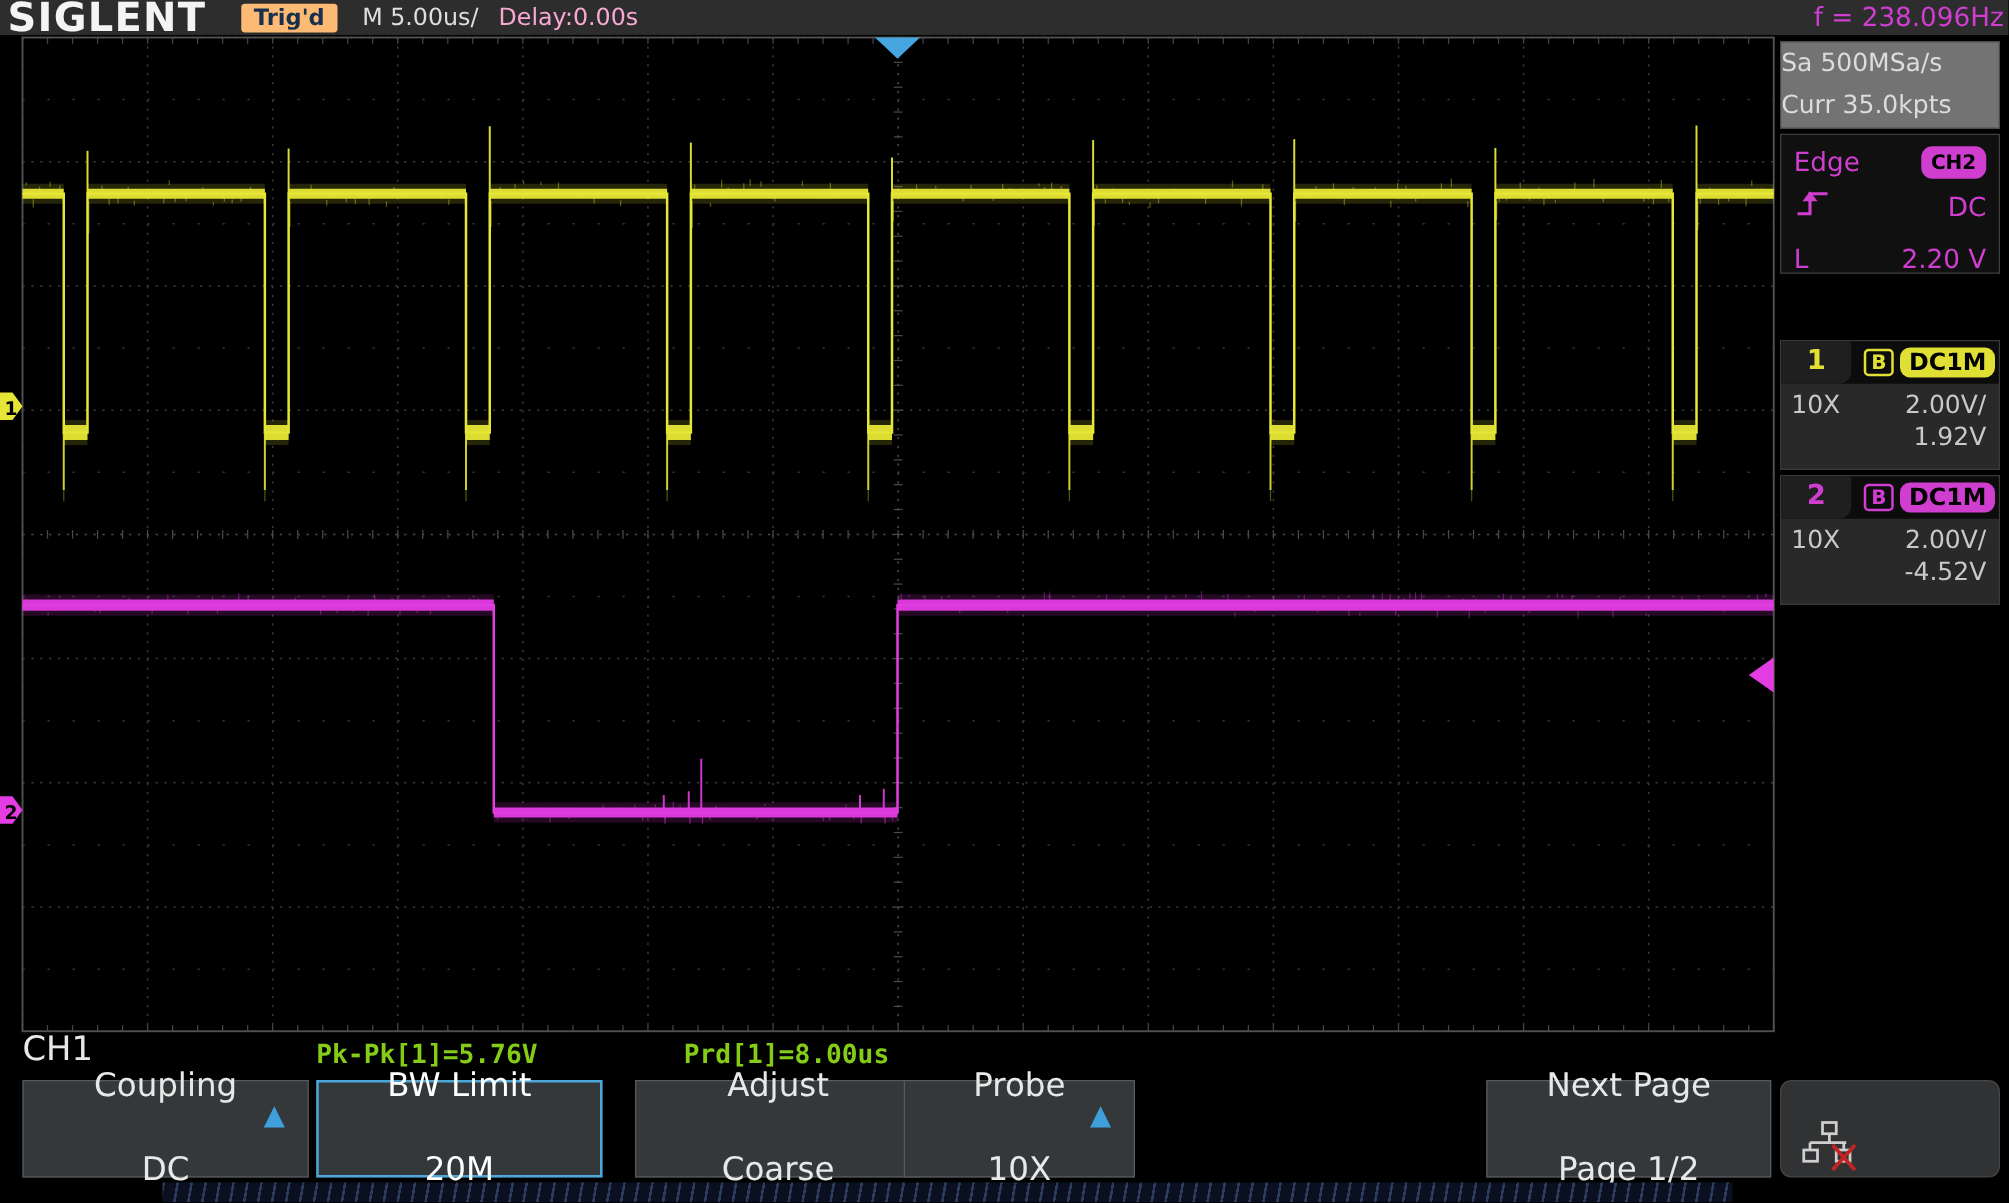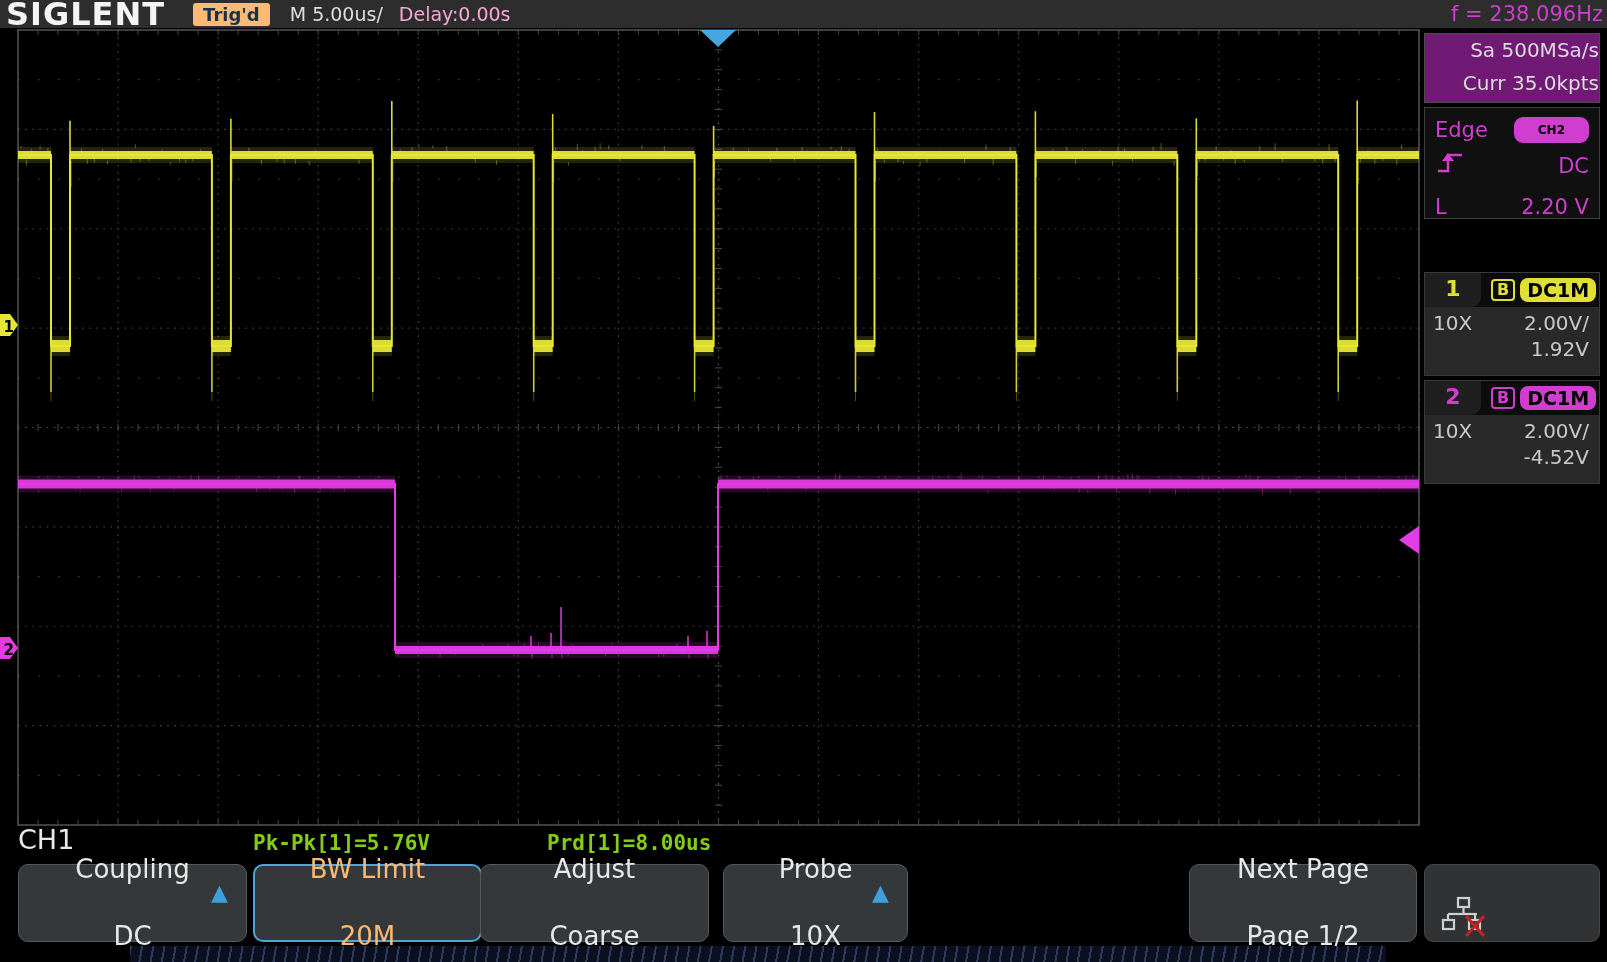--- a/index.html
+++ b/index.html
@@ -10,52 +10,52 @@
   .topbar{position:absolute;left:0;top:0;width:1607px;height:28px;background:#2d2d2d;
           display:flex;align-items:center;z-index:3;}
   .logo{margin-left:6px;font-size:32px;font-weight:800;color:#f4f4f4;letter-spacing:1px;}
   .trigd{margin-left:28px;background:#fdba74;color:#17314d;font-size:18px;font-weight:bold;
          padding:1px 10px;border-radius:3px;}
   .tbinfo{margin-left:20px;font-size:19px;color:#dedede;}
   .delay{margin-left:16px;font-size:19px;color:#f9a8d4;}
   .freq{margin-left:auto;margin-right:4px;font-size:21px;color:#d03ed0;}
   
   .rbox{position:absolute;left:1424px;width:176px;z-index:3;box-sizing:border-box;}
-  .acq{top:33px;height:70px;background:#701a75;border:1px solid #4a4a4a;color:#dcdcdc;
-       font-size:20px;text-align:right;line-height:33px;}
+  .acq{top:33px;height:70px;background:#737373;border:1px solid #4a4a4a;color:#dcdcdc;
+       font-size:20px;text-align:left;line-height:33px;}
   .trig{top:107px;height:112px;background:#101010;border:1px solid #3e3e3e;color:#d03ed0;}
   .trow{display:flex;justify-content:space-between;align-items:center;padding:0 10px;font-size:21px;}
   .trow1{margin-top:9px;} .trow2{margin-top:7px;} .trow3{margin-top:14px;}
-  .src-badge{background:#d03ed0;color:#000;font-weight:bold;font-size:12px;padding:0 24px;
+  .src-badge{background:#d03ed0;color:#000;font-weight:bold;font-size:16px;padding:0 8px;
              border-radius:9px;line-height:26px;}
   .chbox{height:104px;background:#292929;border:1px solid #3a3a3a;}
   .ch1box{top:272px;} .ch2box{top:380px;}
   .chhead{height:34px;background:#0c0c0c;display:flex;align-items:center;}
   .chtab{width:56px;height:34px;background:#1f1f1f;border-radius:0 0 10px 0;text-align:center;
          font-size:22px;font-weight:bold;line-height:32px;}
   .y{color:#e0e034;} .m{color:#d03ed0;}
   .bwb{margin-left:10px;border:2px solid;border-radius:4px;font-size:16px;font-weight:bold;
        line-height:18px;padding:0 4px;}
   .bwb.y{border-color:#e0e034;} .bwb.m{border-color:#d03ed0;}
   .coupb{margin-left:5px;font-size:19px;font-weight:bold;color:#000;padding:1px 7px;border-radius:8px;}
   .coupb.yb{background:#e0e034;} .coupb.mb{background:#d03ed0;}
   .chrow{display:flex;justify-content:space-between;padding:4px 10px 0 8px;color:#c9c9c9;font-size:20px;}
   .chofs{text-align:right;padding:2px 10px 0 0;color:#c9c9c9;font-size:20px;}
   
   .ch1lbl{position:absolute;left:18px;top:824px;font-size:27px;color:#e8e8e8;z-index:3;}
   .meas{position:absolute;top:831px;font-family:"DejaVu Sans Mono","Liberation Mono",monospace;
         font-size:21px;font-weight:bold;color:#84cc16;z-index:3;}
   .meas1{left:253px;} .meas2{left:547px;}
   .btn{position:absolute;top:864px;height:78px;background:#35383a;border:1px solid #57595b;
-       border-radius:10px;color:#e8e8e8;display:flex;flex-direction:column;align-items:center;
+       border-radius:0;color:#e8e8e8;display:flex;flex-direction:column;align-items:center;
        justify-content:center;font-size:26px;line-height:35px;box-sizing:border-box;z-index:3;gap:32px;}
   .btn .trow-t{position:relative;}
   .btn .uparrow{position:absolute;right:18px;top:10px;color:#3f9fdd;font-size:22px;}
-  .btn.active{border:2px solid #4ba6da;color:#fdba74;text-align:right;}
-  .b1{left:18px;width:229px;} .b2{left:253px;width:229px;} .b3{left:480px;width:229px;}
+  .btn.active{border:2px solid #4ba6da;color:#ffffff;text-align:right;}
+  .b1{left:18px;width:229px;} .b2{left:253px;width:229px;} .b3{left:508px;width:229px;}
   .b4{left:723px;width:185px;} .b5{left:1189px;width:228px;}
   .lanarea{position:absolute;left:1424px;top:864px;width:176px;height:78px;background:#303234;
            border:1px solid #454545;border-radius:9px;box-sizing:border-box;z-index:3;}
   .lanarea svg{position:absolute;left:14px;bottom:3px;}
   .hatch{position:absolute;left:130px;top:946px;width:1256px;height:16px;z-index:3;background:#0a1020;
          background-image:repeating-linear-gradient(100deg,rgba(80,100,150,.5) 0 2px,transparent 2px 11px);}
 </style>
 </head>
 <body>
 

